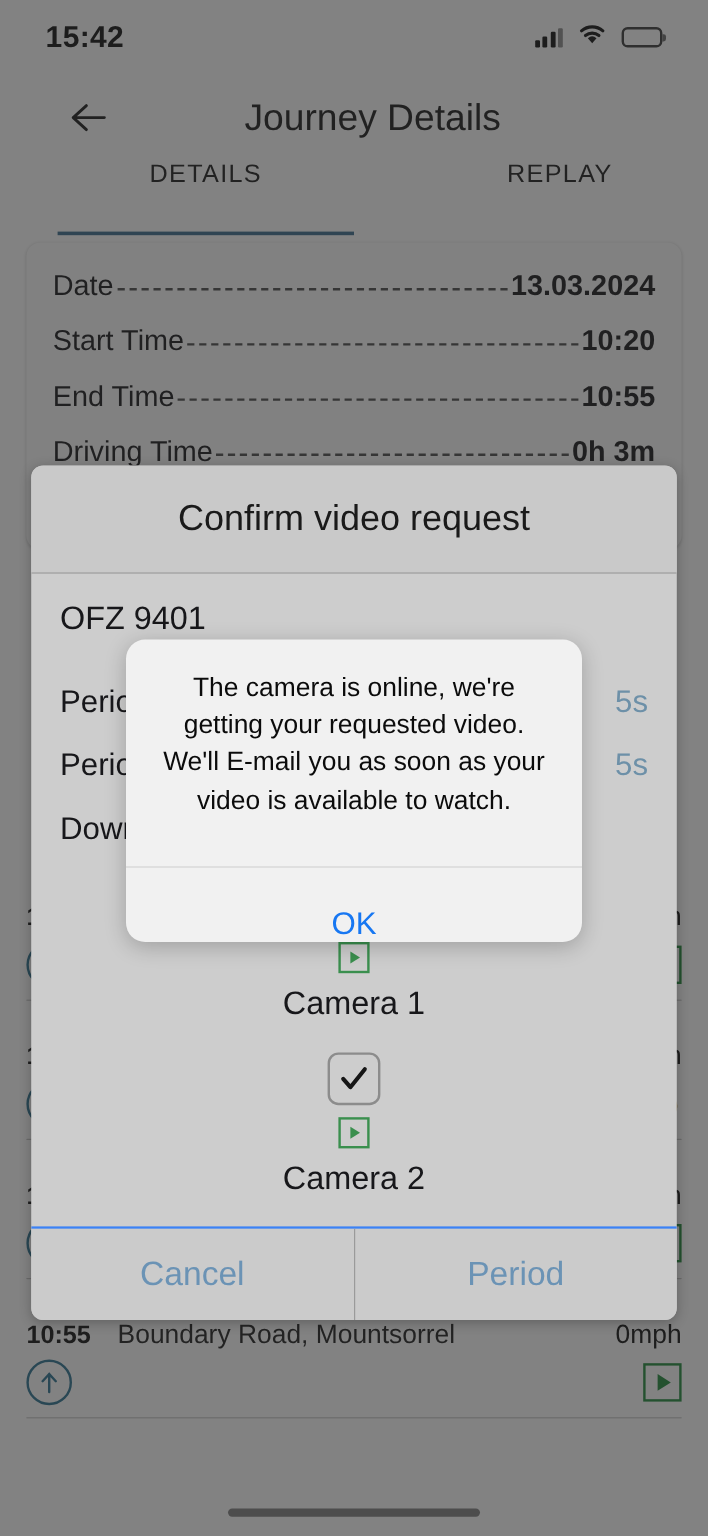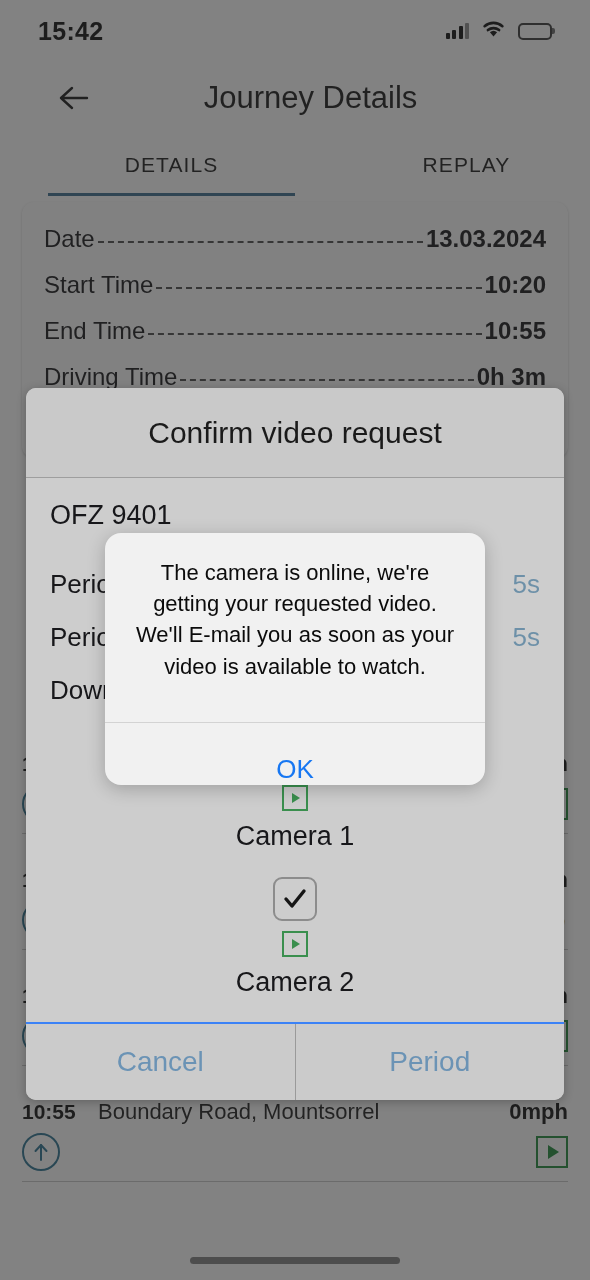--- a/index.html
+++ b/index.html
@@ -58,21 +58,21 @@
   .back-arrow { width: 44px; height: 30px; flex: none; }
   .nav-title {
     position: absolute; left: 0; right: 0; text-align: center;
     font-size: 31px; color: #1a1a1a; font-weight: 400;
     pointer-events: none;
   }
 
   
   .tabs { display: flex; height: 62px; }
   .tab {
-    flex: 1; display: flex; align-items: center; justify-content: center;
+    flex: 1; display: flex; justify-content: center;
     font-size: 21px; letter-spacing: 1.1px; color: #1b1b1b;
     position: relative;
     margin-left: 48px;
   }
   .tab.active::after {
     content: ""; position: absolute; left: 0; right: 0; bottom: 0;
     height: 3px; background: #3d6e8f;
   }
 
   
@@ -97,21 +97,21 @@
   .detail-value { white-space: nowrap; font-weight: 700; }
 
   
   .journey-list { padding: 0 22px; margin-top: 6px; }
   .list-row { padding: 14px 0 8px 0; border-bottom: 1px solid #c9c9c9; }
   .list-top {
     display: flex; align-items: baseline; gap: 18px;
   }
   .list-time { font-size: 21px; font-weight: bold; color: #121212; width: 58px; flex: none; }
   .list-place { flex: 1; font-size: 22px; color: #1e1e1e; }
-  .list-speed { font-size: 22px; font-weight: bold; color: #121212; white-space: nowrap; margin-top: 19px; }
+  .list-speed { font-size: 22px; font-weight: normal; color: #121212; white-space: nowrap; margin-top: 19px; }
   .list-bottom {
     display: flex; align-items: center; justify-content: space-between;
     margin-top: 6px; height: 42px;
   }
   .dir-icon {
     width: 38px; height: 38px; border-radius: 50%;
     border: 2px solid #2d7391;
     display: flex; align-items: center; justify-content: center;
   }
   .play-icon {

